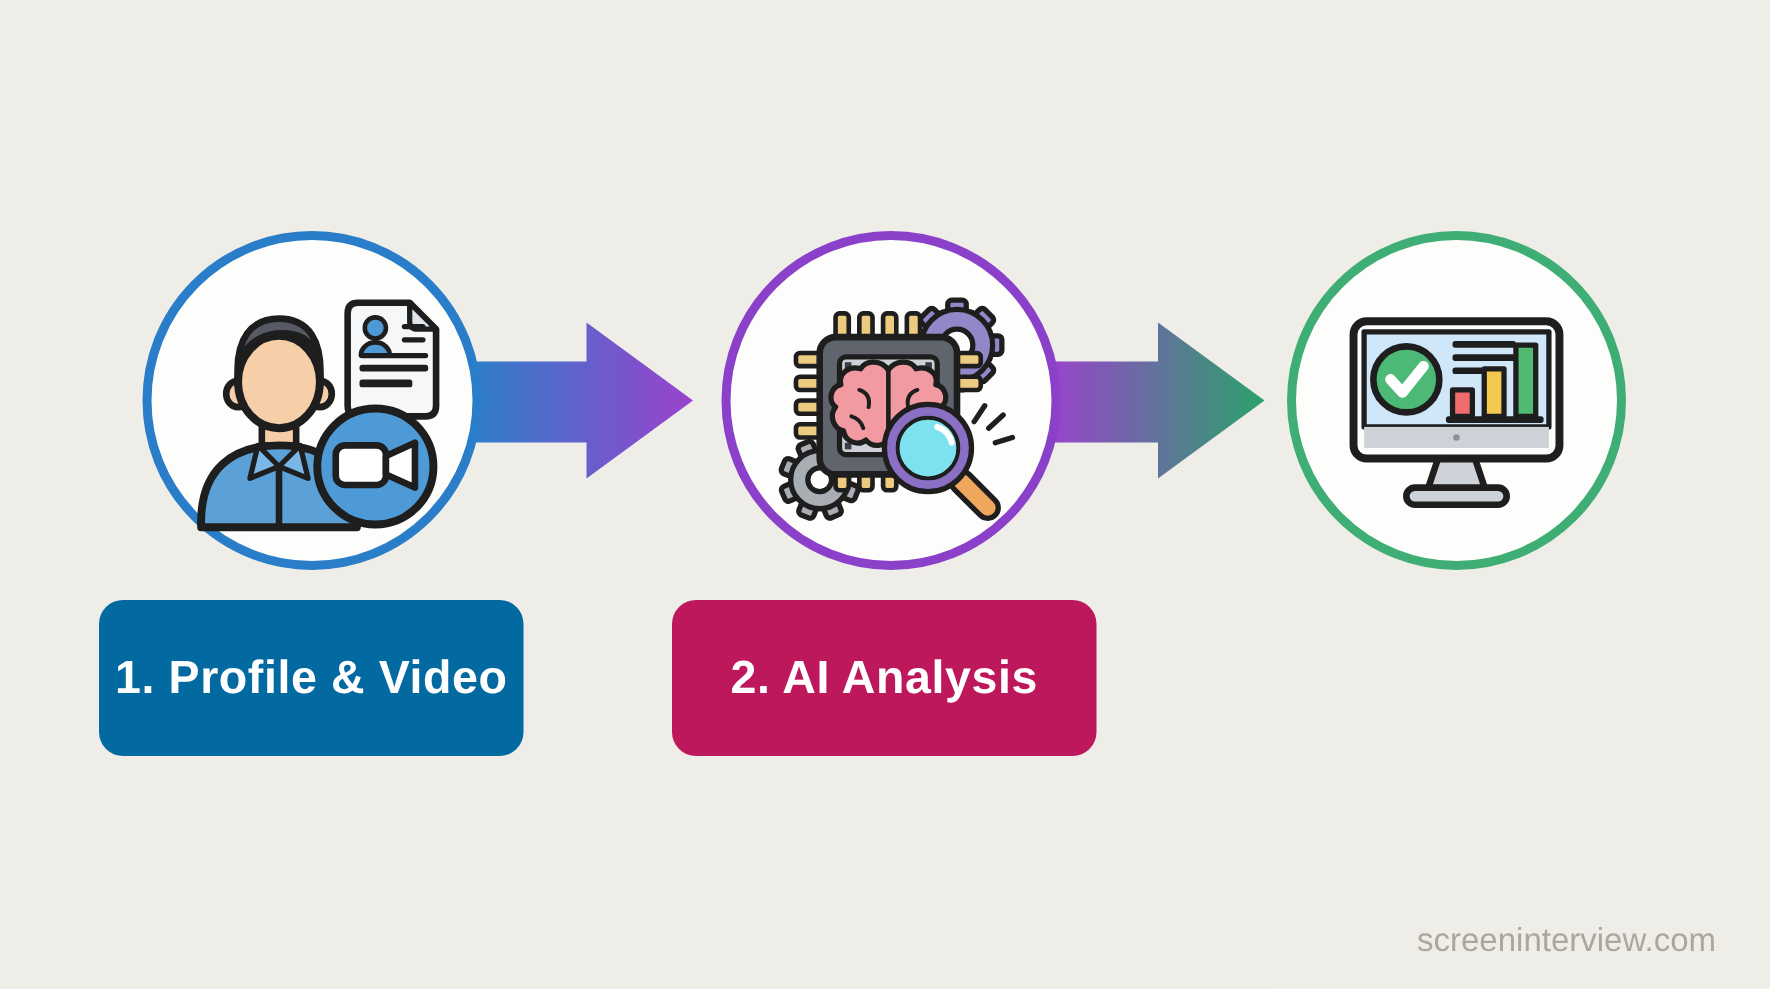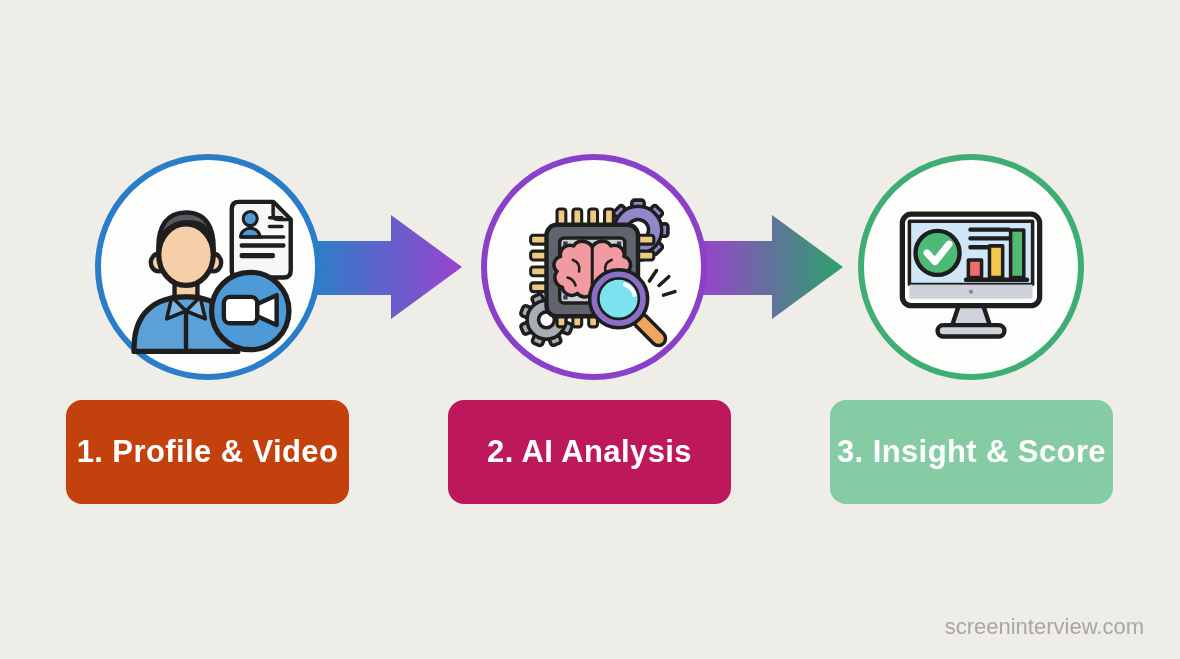--- a/index.html
+++ b/index.html
@@ -190,18 +190,17 @@
           <rect x="92" y="112" width="74" height="5" rx="2"></rect>
         </g>
 
         <rect x="97" y="92" width="15" height="20" fill="#ef6d6d" stroke-width="4"></rect>
         <rect x="121" y="76" width="15" height="36" fill="#f2c84f" stroke-width="4"></rect>
         <rect x="145" y="58" width="15" height="54" fill="#52ba70" stroke-width="4"></rect>
       </g>
     </svg>
   </div>
 
-  <div class="step-label l1" style="background-color: #c2410c; color: rgb(255, 255, 255);">1. Profile &amp; Video</div>
+  <div class="step-label l1" style="background-color: #0369a1; color: rgb(255, 255, 255);">1. Profile &amp; Video</div>
   <div class="step-label l2" style="background-color: #be185d; color: rgb(255, 255, 255);">2. AI Analysis</div>
-  <div class="step-label l3" style="background-color: rgb(133, 203, 164); color: rgb(255, 255, 255);">3. Insight &amp; Score</div>
 
   <div class="watermark" style="color: rgb(169, 167, 158);">screeninterview.com</div>
 </div>
 
 </body></html>

